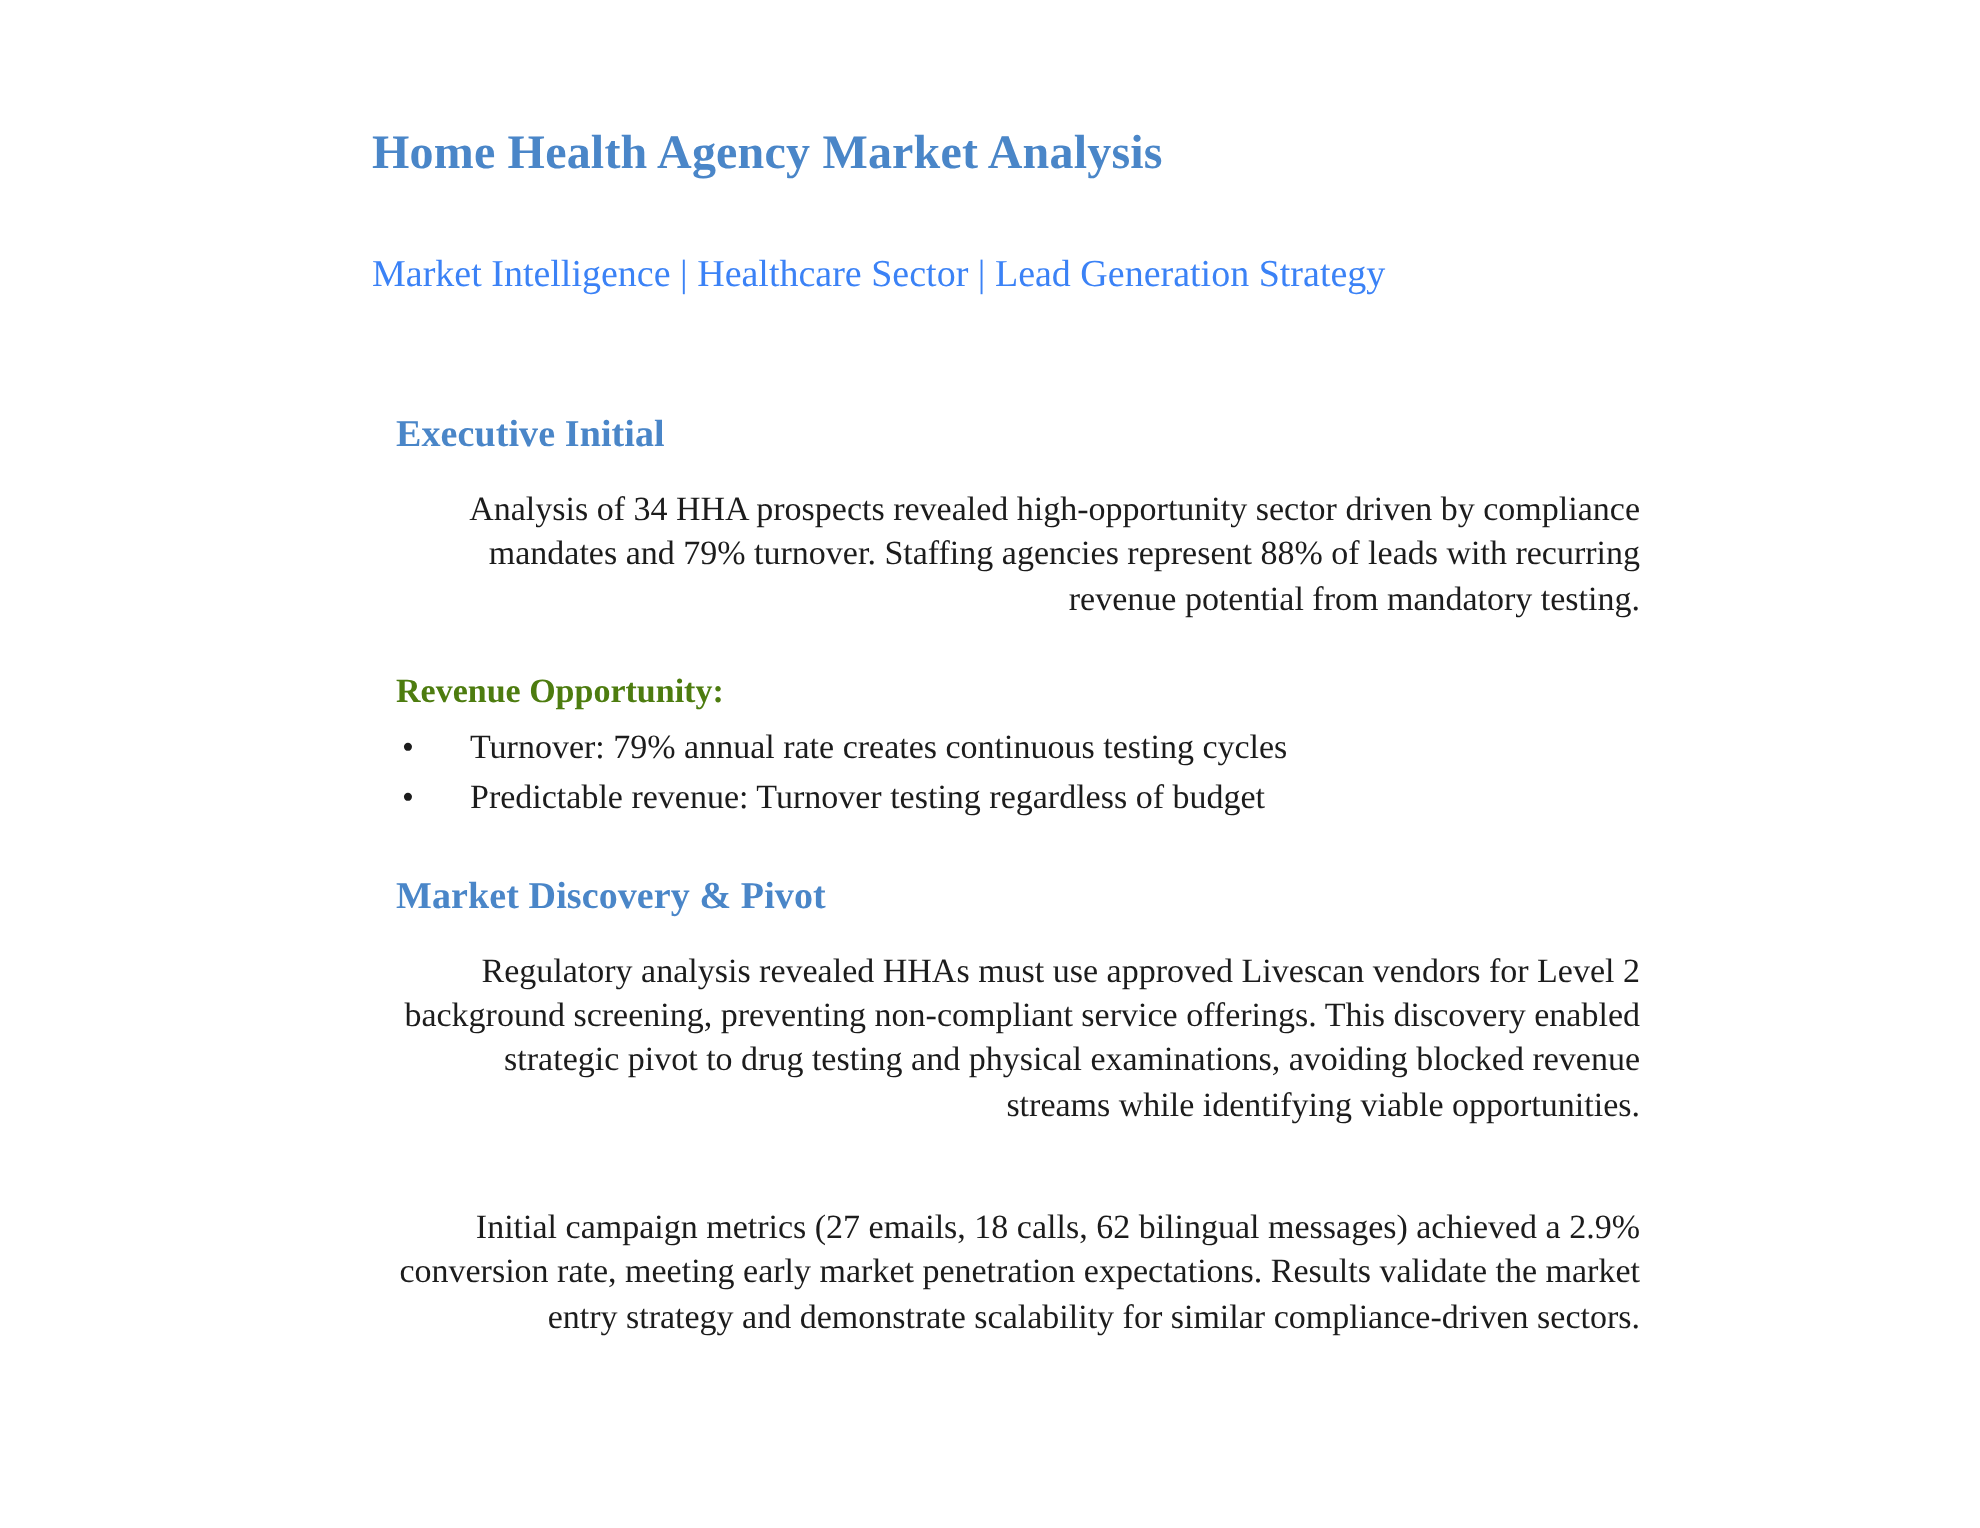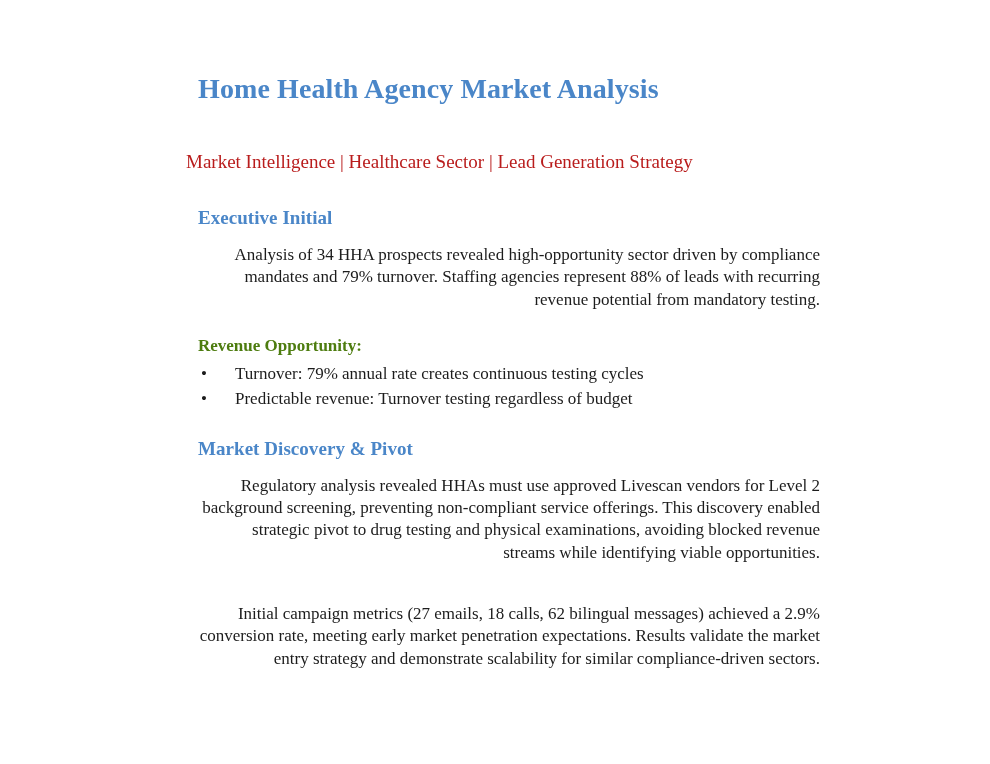--- a/index.html
+++ b/index.html
@@ -21,35 +21,35 @@
 
   
   .title-block {
     position: absolute;
     left: 186px;
     top: 60px;
     width: 660px;
   }
 
   .doc-title {
-    margin: 12px;
-    font-size: 28px;
+    margin: 0;
+    font-size: 24px;
     line-height: 34px;
     font-weight: bold;
     color: #4a86c8;
     letter-spacing: 0.1px;
   }
 
   .doc-subtitle {
     margin: 0;
     padding-top: 31px;
     font-size: 19px;
     line-height: 25px;
     font-weight: normal;
-    color: #b91c1c;
+    color: #3b82f6;
   }
 
   
   .content {
     position: absolute;
     left: 198px;
     top: 206px;
     width: 622px;
   }
 

